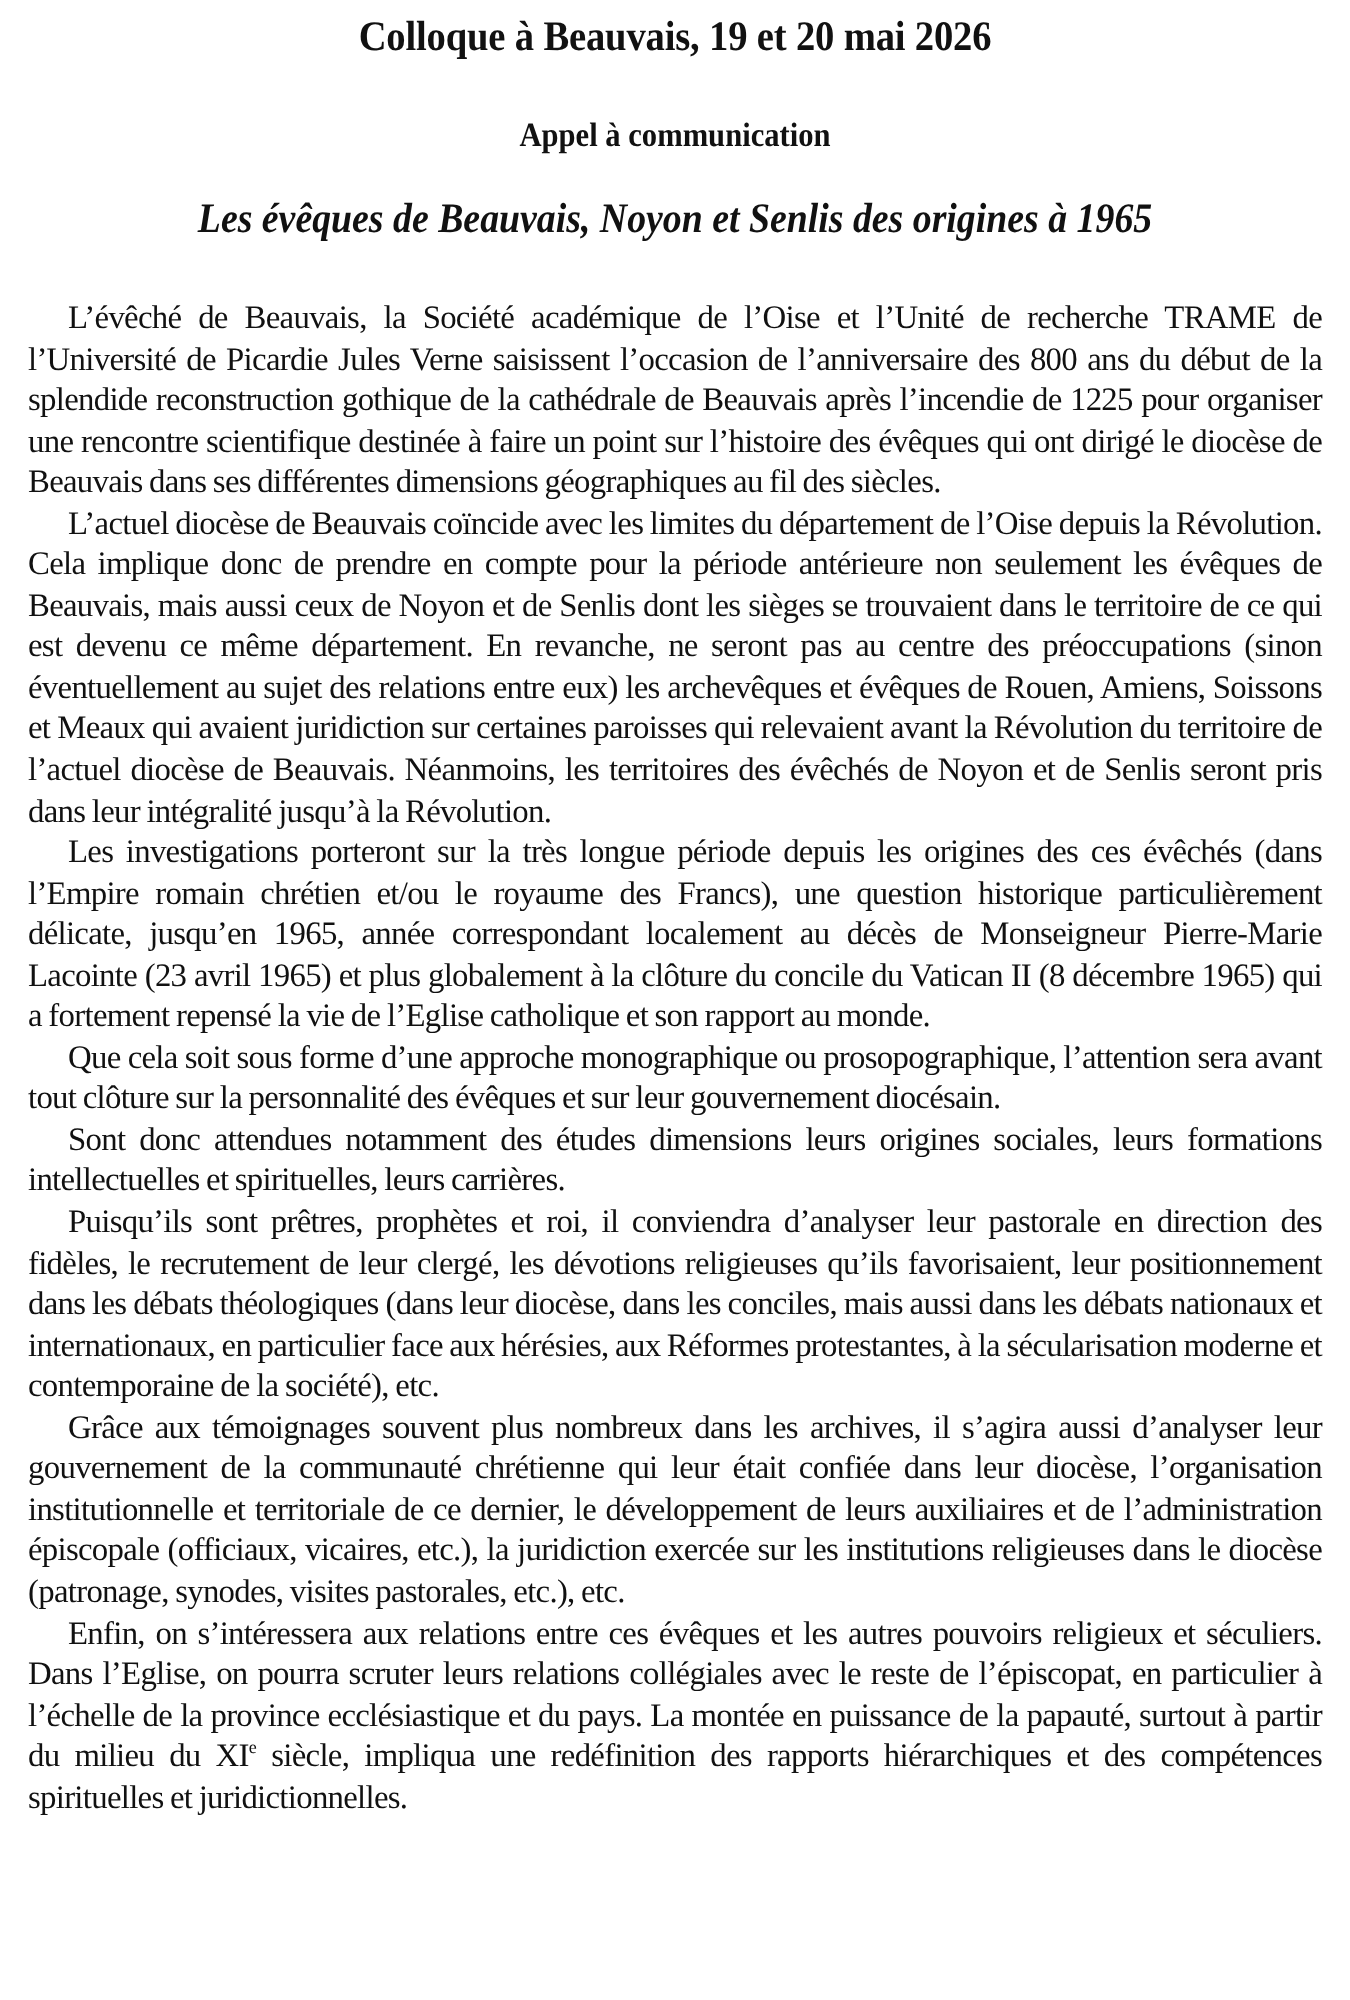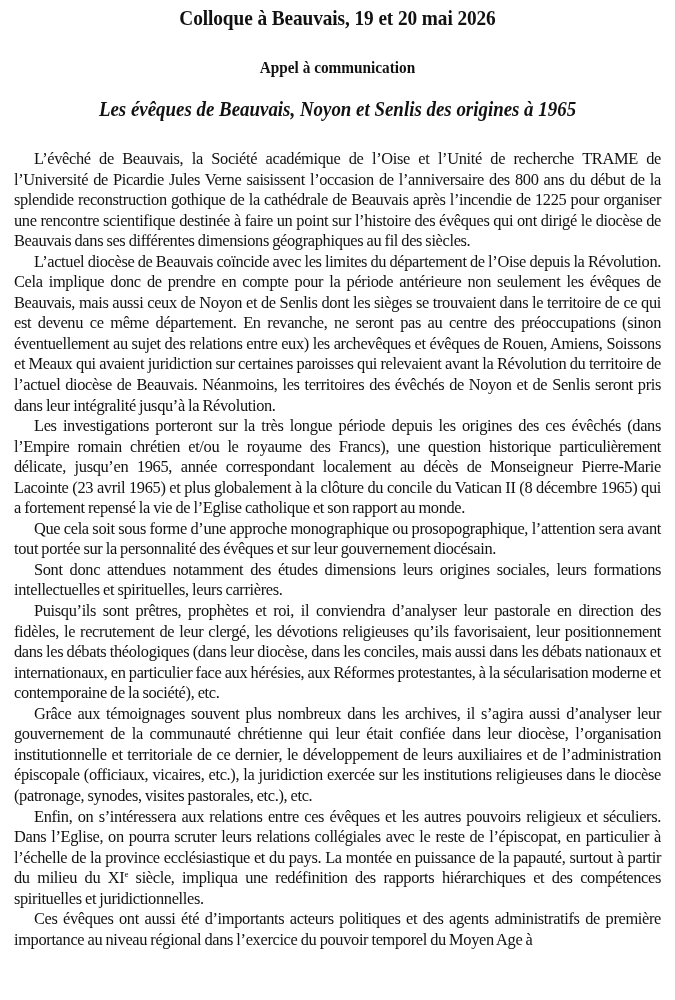--- a/index.html
+++ b/index.html
@@ -36,20 +36,19 @@
 
 <div class="page">
   <div class="title">Colloque à Beauvais, 19 et 20 mai 2026</div>
   <div class="subtitle">Appel à communication</div>
   <div class="theme">Les évêques de Beauvais, Noyon et Senlis des origines à 1965</div>
 
   <div class="body">
     <p>L’évêché de Beauvais, la Société académique de l’Oise et l’Unité de recherche TRAME de l’Université de Picardie Jules Verne saisissent l’occasion de l’anniversaire des 800 ans du début de la splendide reconstruction gothique de la cathédrale de Beauvais après l’incendie de 1225 pour organiser une rencontre scientifique destinée à faire un point sur l’histoire des évêques qui ont dirigé le diocèse de Beauvais dans ses différentes dimensions géographiques au fil des siècles.</p>
     <p>L’actuel diocèse de Beauvais coïncide avec les limites du département de l’Oise depuis la Révolution. Cela implique donc de prendre en compte pour la période antérieure non seulement les évêques de Beauvais, mais aussi ceux de Noyon et de Senlis dont les sièges se trouvaient dans le territoire de ce qui est devenu ce même département. En revanche, ne seront pas au centre des préoccupations (sinon éventuellement au sujet des relations entre eux) les archevêques et évêques de Rouen, Amiens, Soissons et Meaux qui avaient juridiction sur certaines paroisses qui relevaient avant la Révolution du territoire de l’actuel diocèse de Beauvais. Néanmoins, les territoires des évêchés de Noyon et de Senlis seront pris dans leur intégralité jusqu’à la Révolution.</p>
     <p>Les investigations porteront sur la très longue période depuis les origines des ces évêchés (dans l’Empire romain chrétien et/ou le royaume des Francs), une question historique particulièrement délicate, jusqu’en 1965, année correspondant localement au décès de Monseigneur Pierre-Marie Lacointe (23 avril 1965) et plus globalement à la clôture du concile du Vatican II (8 décembre 1965) qui a fortement repensé la vie de l’Eglise catholique et son rapport au monde.</p>
-    <p>Que cela soit sous forme d’une approche monographique ou prosopographique, l’attention sera avant tout portée sur la personnalité des évêques et sur leur gouvernement diocésain.</p>
+    <p>Que cela soit sous forme d’une approche monographique ou prosopographique, l’attention sera avant tout clôture sur la personnalité des évêques et sur leur gouvernement diocésain.</p>
     <p>Sont donc attendues notamment des études dimensions leurs origines sociales, leurs formations intellectuelles et spirituelles, leurs carrières.</p>
     <p>Puisqu’ils sont prêtres, prophètes et roi, il conviendra d’analyser leur pastorale en direction des fidèles, le recrutement de leur clergé, les dévotions religieuses qu’ils favorisaient, leur positionnement dans les débats théologiques (dans leur diocèse, dans les conciles, mais aussi dans les débats nationaux et internationaux, en particulier face aux hérésies, aux Réformes protestantes, à la sécularisation moderne et contemporaine de la société), etc.</p>
     <p>Grâce aux témoignages souvent plus nombreux dans les archives, il s’agira aussi d’analyser leur gouvernement de la communauté chrétienne qui leur était confiée dans leur diocèse, l’organisation institutionnelle et territoriale de ce dernier, le développement de leurs auxiliaires et de l’administration épiscopale (officiaux, vicaires, etc.), la juridiction exercée sur les institutions religieuses dans le diocèse (patronage, synodes, visites pastorales, etc.), etc.</p>
     <p><span>Enfin, on s’intéressera aux relations entre ces évêques et les autres pouvoirs religieux et séculiers. Dans l’Eglise, on pourra scruter leurs relations collégiales avec le reste de l’épiscopat, en particulier à l’échelle de la province ecclésiastique et du pays. La montée en puissance de la papauté, surtout à partir du milieu du XI</span><sup>e</sup><span> siècle, impliqua une redéfinition des rapports hiérarchiques et des compétences spirituelles et juridictionnelles.</span></p>
-    <p>Ces évêques ont aussi été d’importants acteurs politiques et des agents administratifs de première importance au niveau régional dans l’exercice du pouvoir temporel du Moyen Age à</p>
   </div>
 </div>
 
 </body></html>

